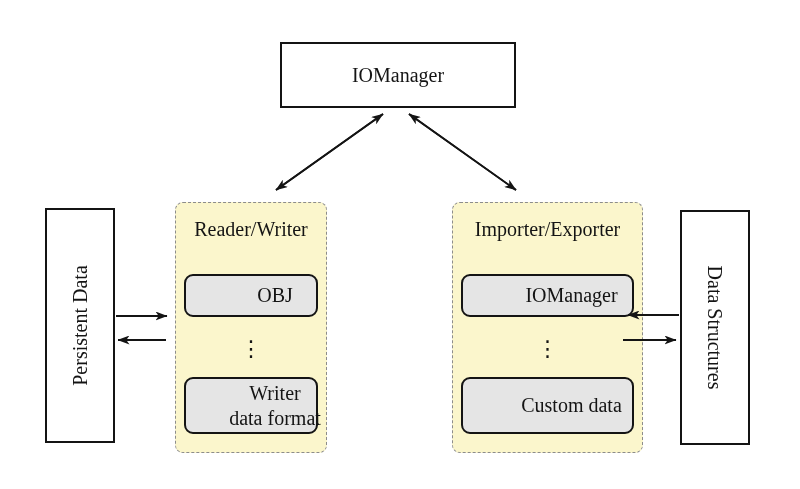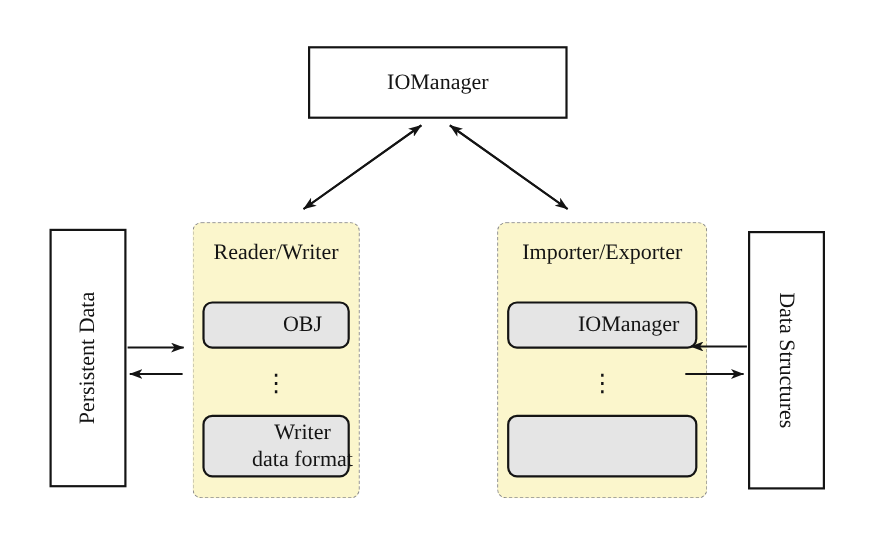--- a/index.html
+++ b/index.html
@@ -133,16 +133,17 @@
     </div>
   </div>
 
   <div class="panel panel-right">
     <div class="panel-title">Importer/Exporter</div>
     <div class="inner inner-top">
       <span>IOManager</span>
     </div>
     <div class="dots">⋮</div>
     <div class="inner inner-bottom">
+      <span>Custom data</span>
     </div>
   </div>
 
 </div>
 
 </body></html>

